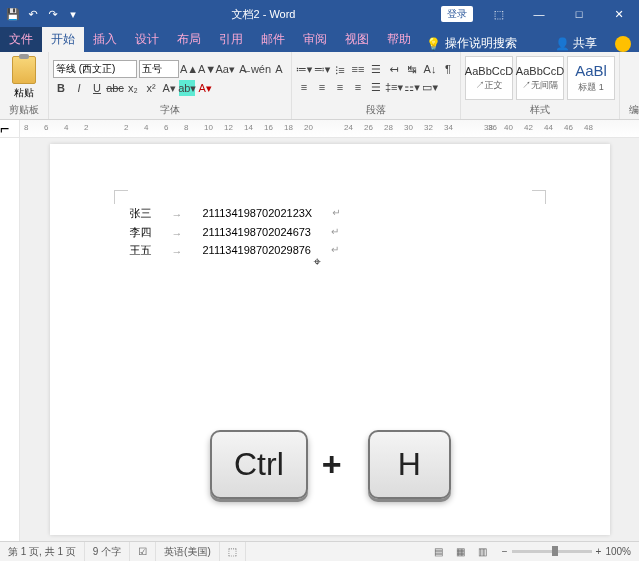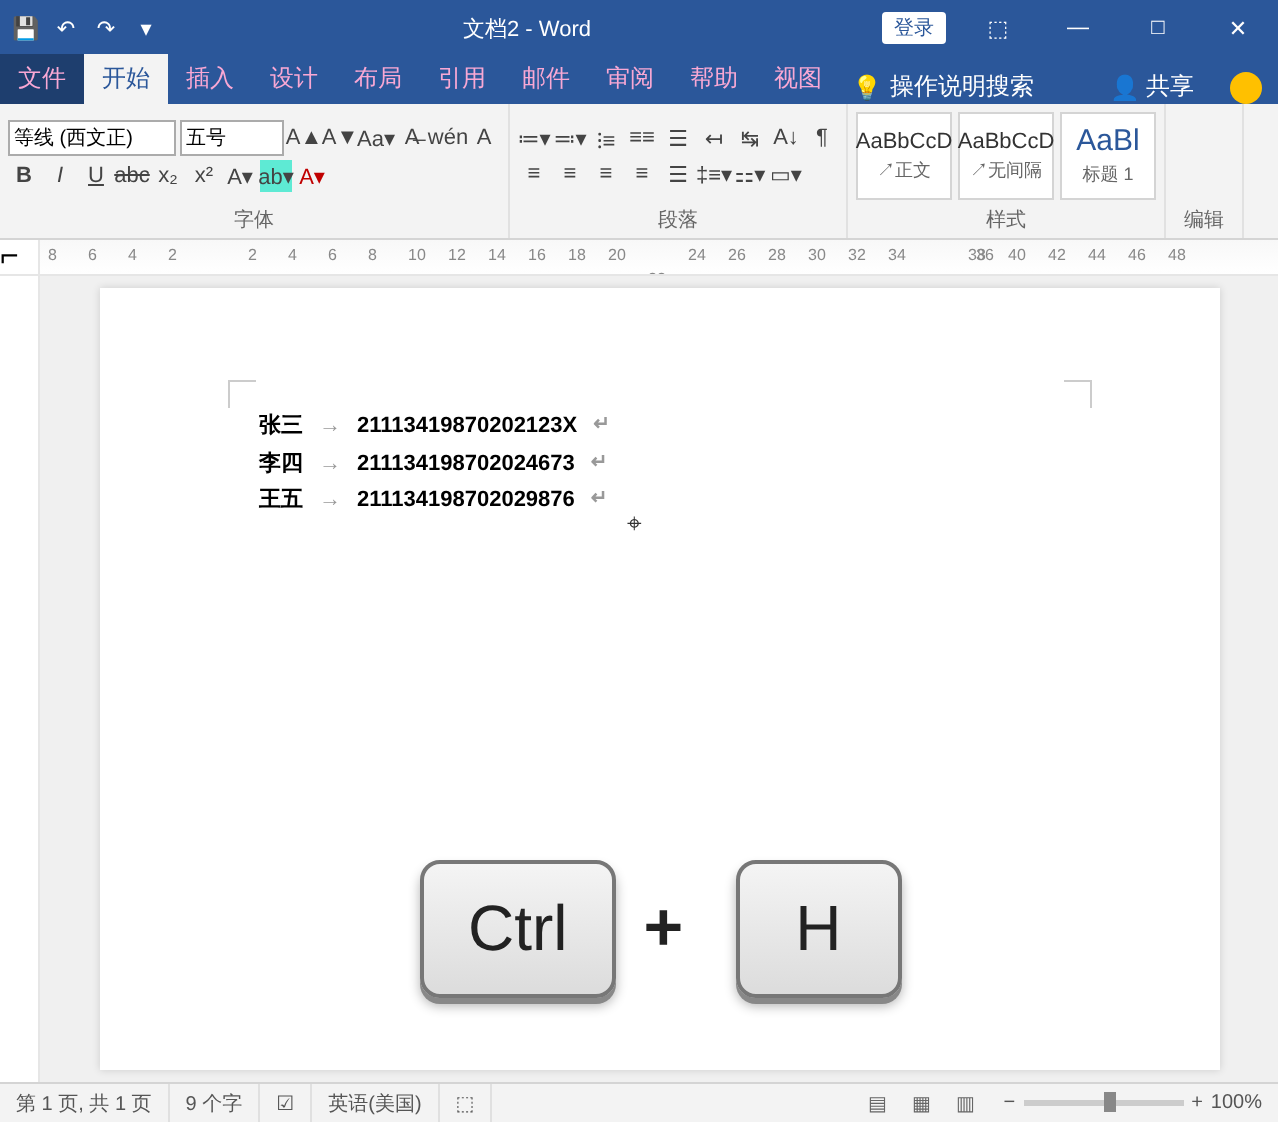--- a/index.html
+++ b/index.html
@@ -42,21 +42,21 @@
 .ruler { flex:1; position:relative; font-size:8px; color:#888; background:linear-gradient(#f8f8f8,#fff); overflow:hidden; }
 .ruler .mk { position:absolute; top:3px; }
 
 .workspace { position:absolute; top:138px; bottom:20px; left:0; right:0; background:#f0f0f0; display:flex; }
 .vruler { width:20px; background:#fff; border-right:1px solid #e6e6e6; }
 .page { background:#fff; margin:6px auto; width:560px; box-shadow:0 0 4px rgba(0,0,0,.15); position:relative; padding:60px 80px; }
 .page .cornermark { position:absolute; width:14px; height:14px; border-color:#ccc; }
 .cm-tl { top:46px; left:64px; border-left:1px solid #ccc; border-top:1px solid #ccc; }
 .cm-tr { top:46px; right:64px; border-right:1px solid #ccc; border-top:1px solid #ccc; }
 .docbody { font-size:11px; line-height:1.7; font-family:"SimSun","宋体",serif; }
-.docrow { display:flex; gap:8px;font-weight:bold; }
+.docrow { display:flex; gap:20px; }
 .docrow .arr { color:#999; }
 .docrow .ret { color:#999; font-size:10px; }
 
 .cursor { position:absolute; font-size:13px; color:#333; pointer-events:none; }
 
 .statusbar { position:absolute; bottom:0; left:0; right:0; height:20px; background:#f3f3f3; border-top:1px solid #d4d4d4; display:flex; align-items:center; font-size:10px; color:#555; }
 .statusbar .seg { padding:0 8px; border-right:1px solid #e0e0e0; height:100%; display:flex; align-items:center; gap:3px;}
 .statusbar .sp { flex:1; }
 .viewbtns { display:flex; }
 .viewbtns .vb { width:22px; height:20px; display:flex; align-items:center; justify-content:center; color:#666; }
@@ -90,42 +90,51 @@
 
 <div class="tabs">
   <div class="tab file">文件</div>
   <div class="tab active">开始</div>
   <div class="tab">插入</div>
   <div class="tab">设计</div>
   <div class="tab">布局</div>
   <div class="tab">引用</div>
   <div class="tab">邮件</div>
   <div class="tab">审阅</div>
+  <div class="tab">视图</div>
   <div class="tab">帮助</div>
-  <div class="tab">视图</div>
   <div class="tellme">
     <span>💡</span>
     <span>操作说明搜索</span>
   </div>
   <div class="spacer"></div>
   <div class="share">
       <span>👤</span>
       <span>共享</span>
     </div>
   <div class="smiley"></div>
 </div>
 
 <div class="ribbon">
+  <div class="group">
+    <div class="body">
+      <div class="bigbtn">
+        <div class="clipic"></div>
+        <span>粘贴</span>
+      </div>
+    </div>
+    <div class="label">剪贴板</div>
+  </div>
 
   <div class="group">
     <div class="body">
         <div class="fontcol">
       <div class="frow">
         <div class="sel" style="width:84px">等线 (西文正)</div>
-        <div class="sel" style="width:52px">五号</div>
+        <div class="sel" style="width:40px">五号</div>
         <span class="tb">A▲</span>
         <span class="tb">A▼</span>
         <span class="tb">Aa▾</span>
         <span class="tb">A̶</span>
         <span class="tb">wén</span>
         <span class="tb">A</span>
       </div>
       <div class="frow">
         <span class="tb" style="font-weight:bold">B</span>
         <span class="tb" style="font-style:italic">I</span>

